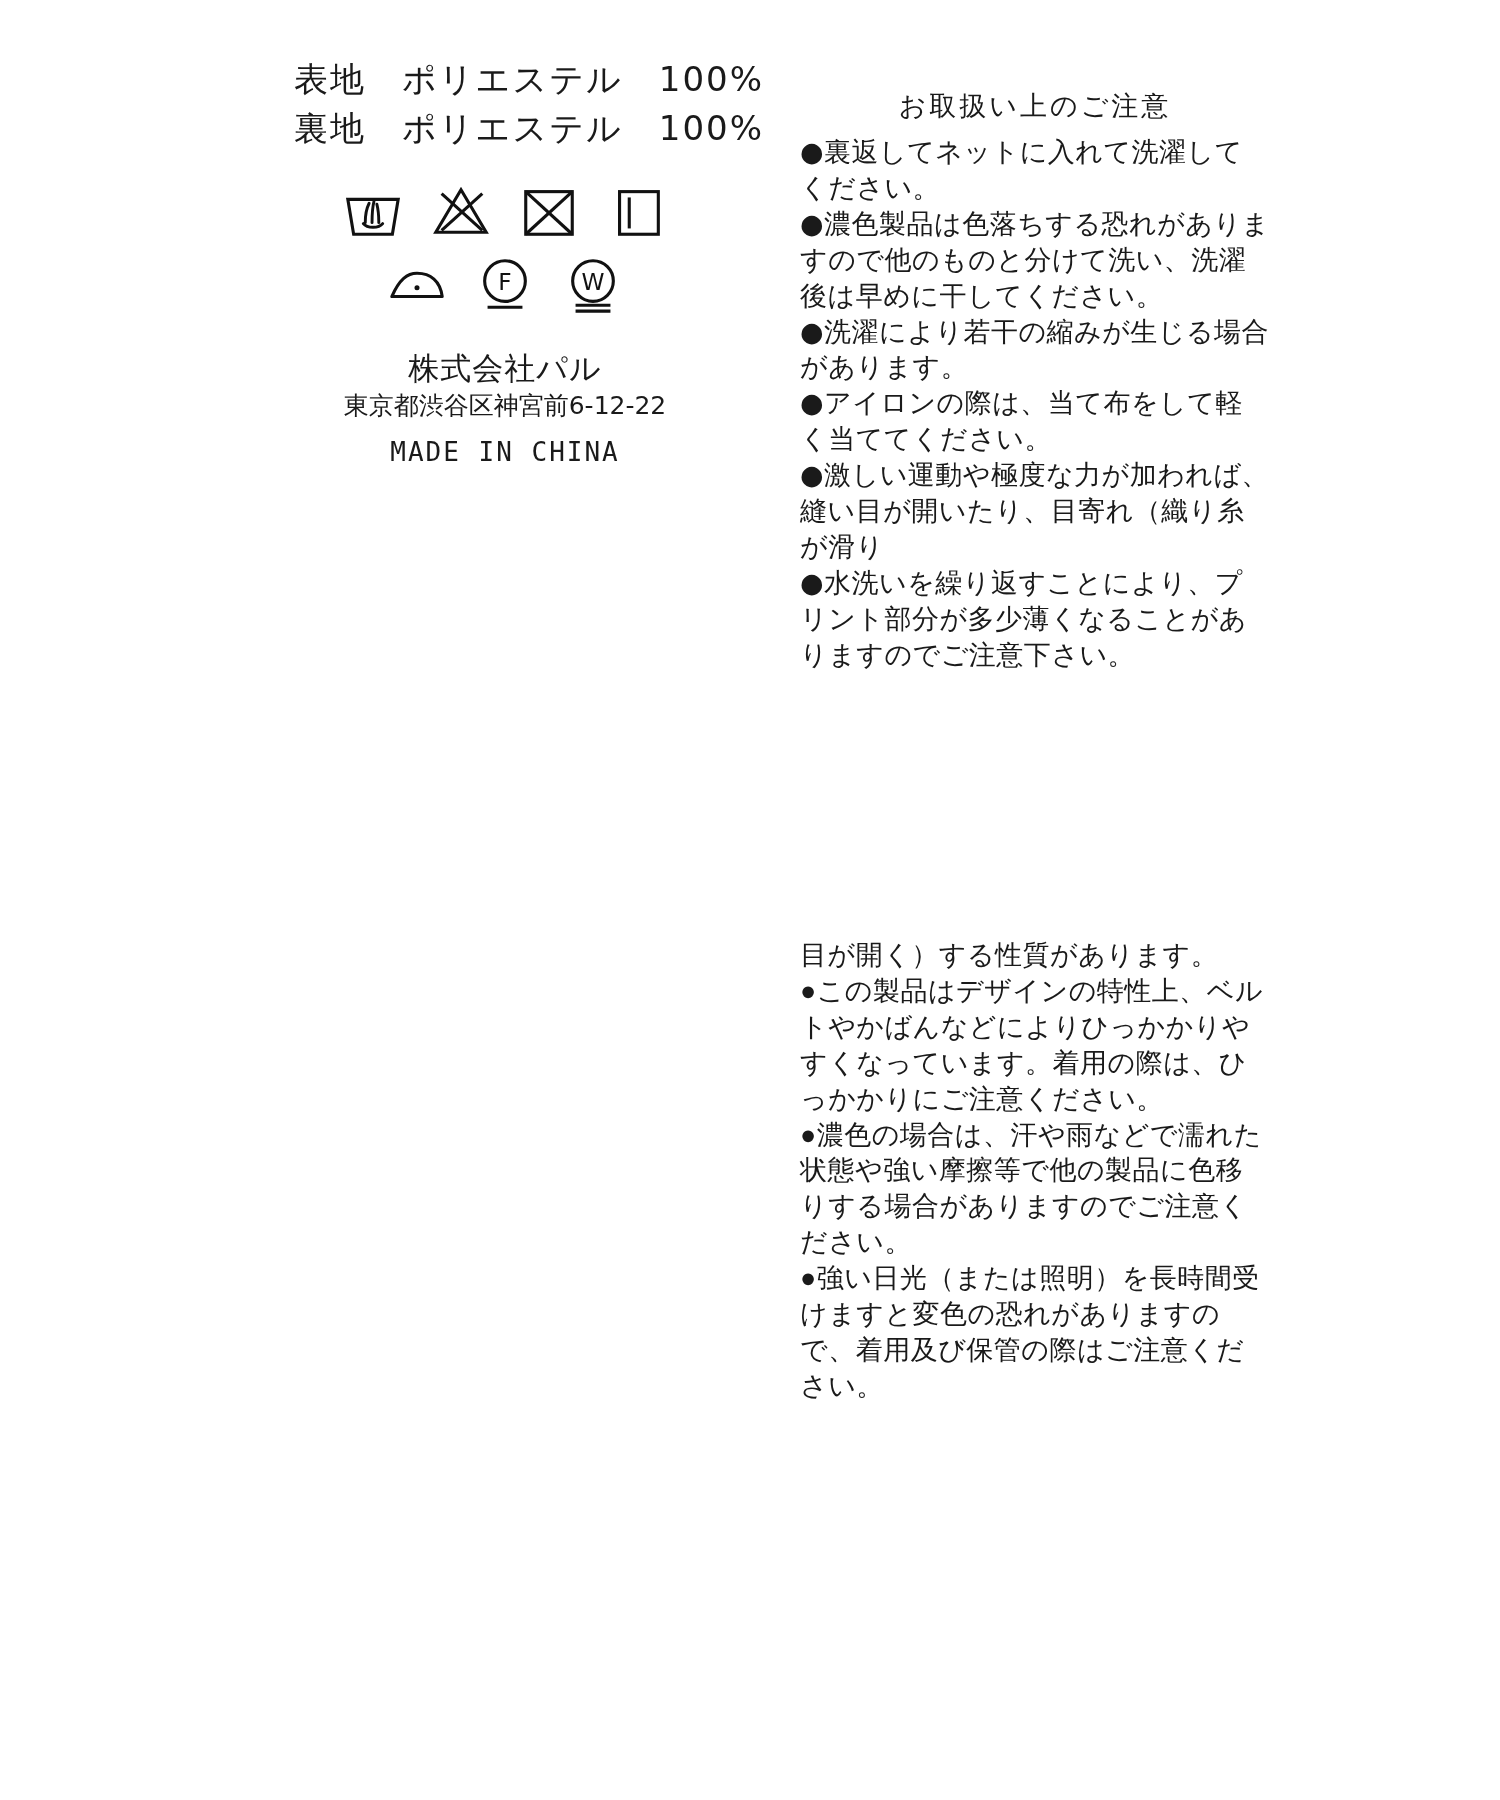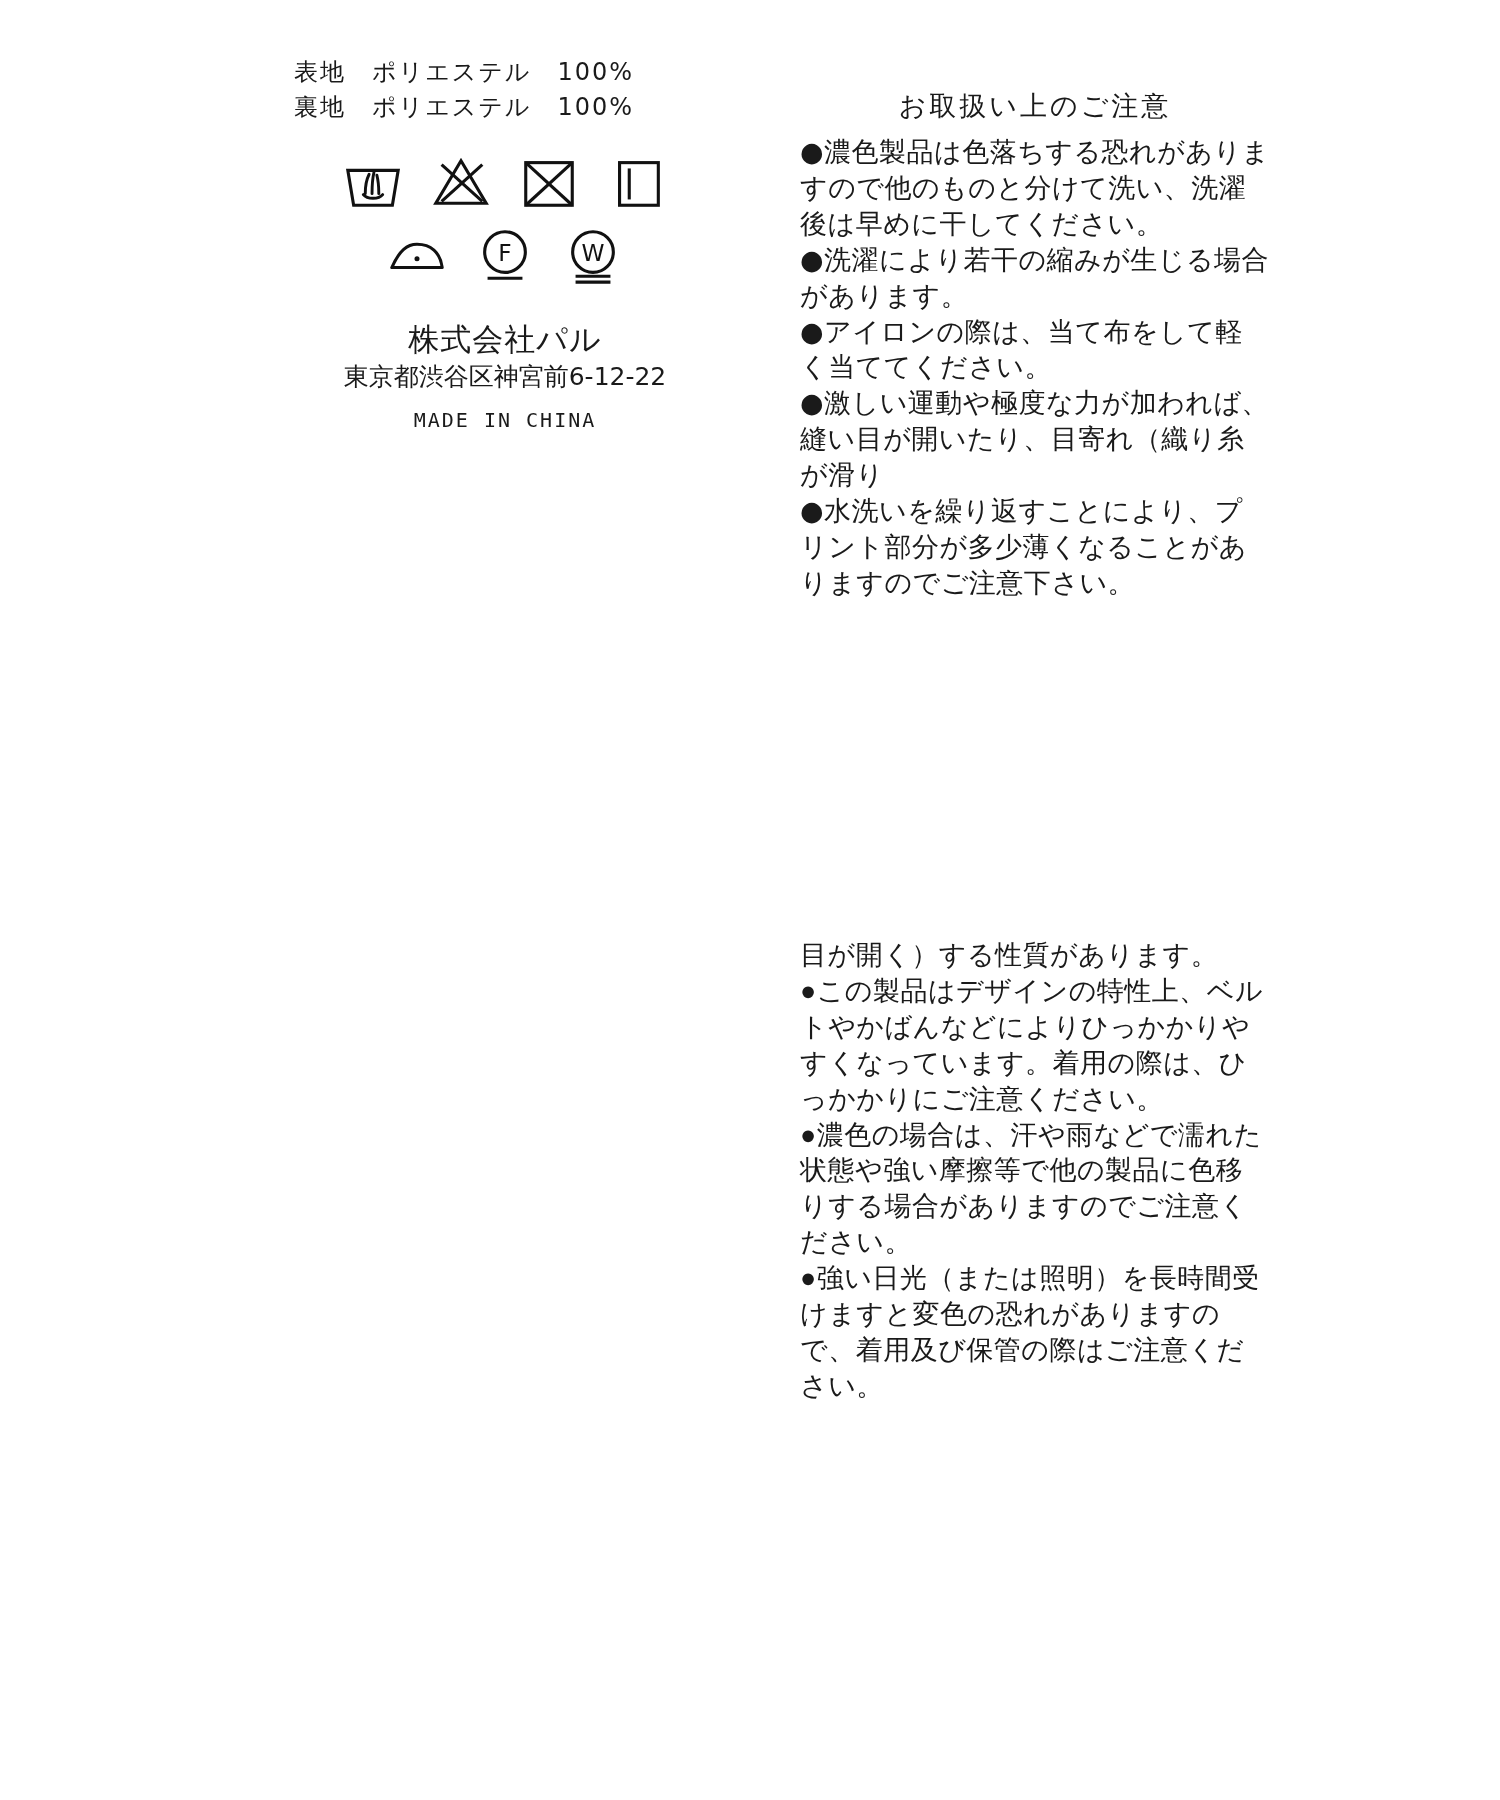--- a/index.html
+++ b/index.html
@@ -18,21 +18,21 @@
 
   
   .left-col {
     position: absolute;
     left: 270px;
     top: 55px;
     width: 470px;
   }
 
   .fabric-line {
-    font-size: 24px;
+    font-size: 34px;
     letter-spacing: 2px;
     line-height: 1.45;
     white-space: pre;
     text-align: left;
     padding-left: 24px;
   }
 
   .care-symbols {
     margin-top: 26px;
     display: flex;
@@ -61,21 +61,21 @@
     letter-spacing: 1px;
     line-height: 1.35;
   }
   .company-address {
     font-size: 25px;
     letter-spacing: 0px;
     line-height: 1.35;
   }
   .made-in {
     margin-top: 14px;
-    font-size: 20px;
+    font-size: 26px;
     letter-spacing: 2px;
     font-family: "DejaVu Sans Mono", monospace;
     text-align: center;
   }
 
   
   .right-col {
     position: absolute;
     left: 800px;
     top: 88px;
@@ -164,20 +164,21 @@
   <div class="company-block">
     <div class="company-name">株式会社パル</div>
     <div class="company-address">東京都渋谷区神宮前6-12-22</div>
     <div class="made-in">MADE IN CHINA</div>
   </div>
 </div>
 
 <div class="right-col">
   <div class="care-title">お取扱い上のご注意</div>
 
+  <p class="care-item">●裏返してネットに入れて洗濯してください。</p>
   <p class="care-item">●濃色製品は色落ちする恐れがありますので他のものと分けて洗い、洗濯後は早めに干してください。</p>
   <p class="care-item">●洗濯により若干の縮みが生じる場合があります。</p>
   <p class="care-item">●アイロンの際は、当て布をして軽く当ててください。</p>
   <p class="care-item">●激しい運動や極度な力が加われば、縫い目が開いたり、目寄れ（織り糸が滑り</p>
   <p class="care-item">●水洗いを繰り返すことにより、プリント部分が多少薄くなることがありますのでご注意下さい。</p>
 </div>
 
 <div class="right-col-lower">
   <p class="care-item">目が開く）する性質があります。</p>
   <p class="care-item">●この製品はデザインの特性上、ベルトやかばんなどによりひっかかりやすくなっています。着用の際は、ひっかかりにご注意ください。</p>

